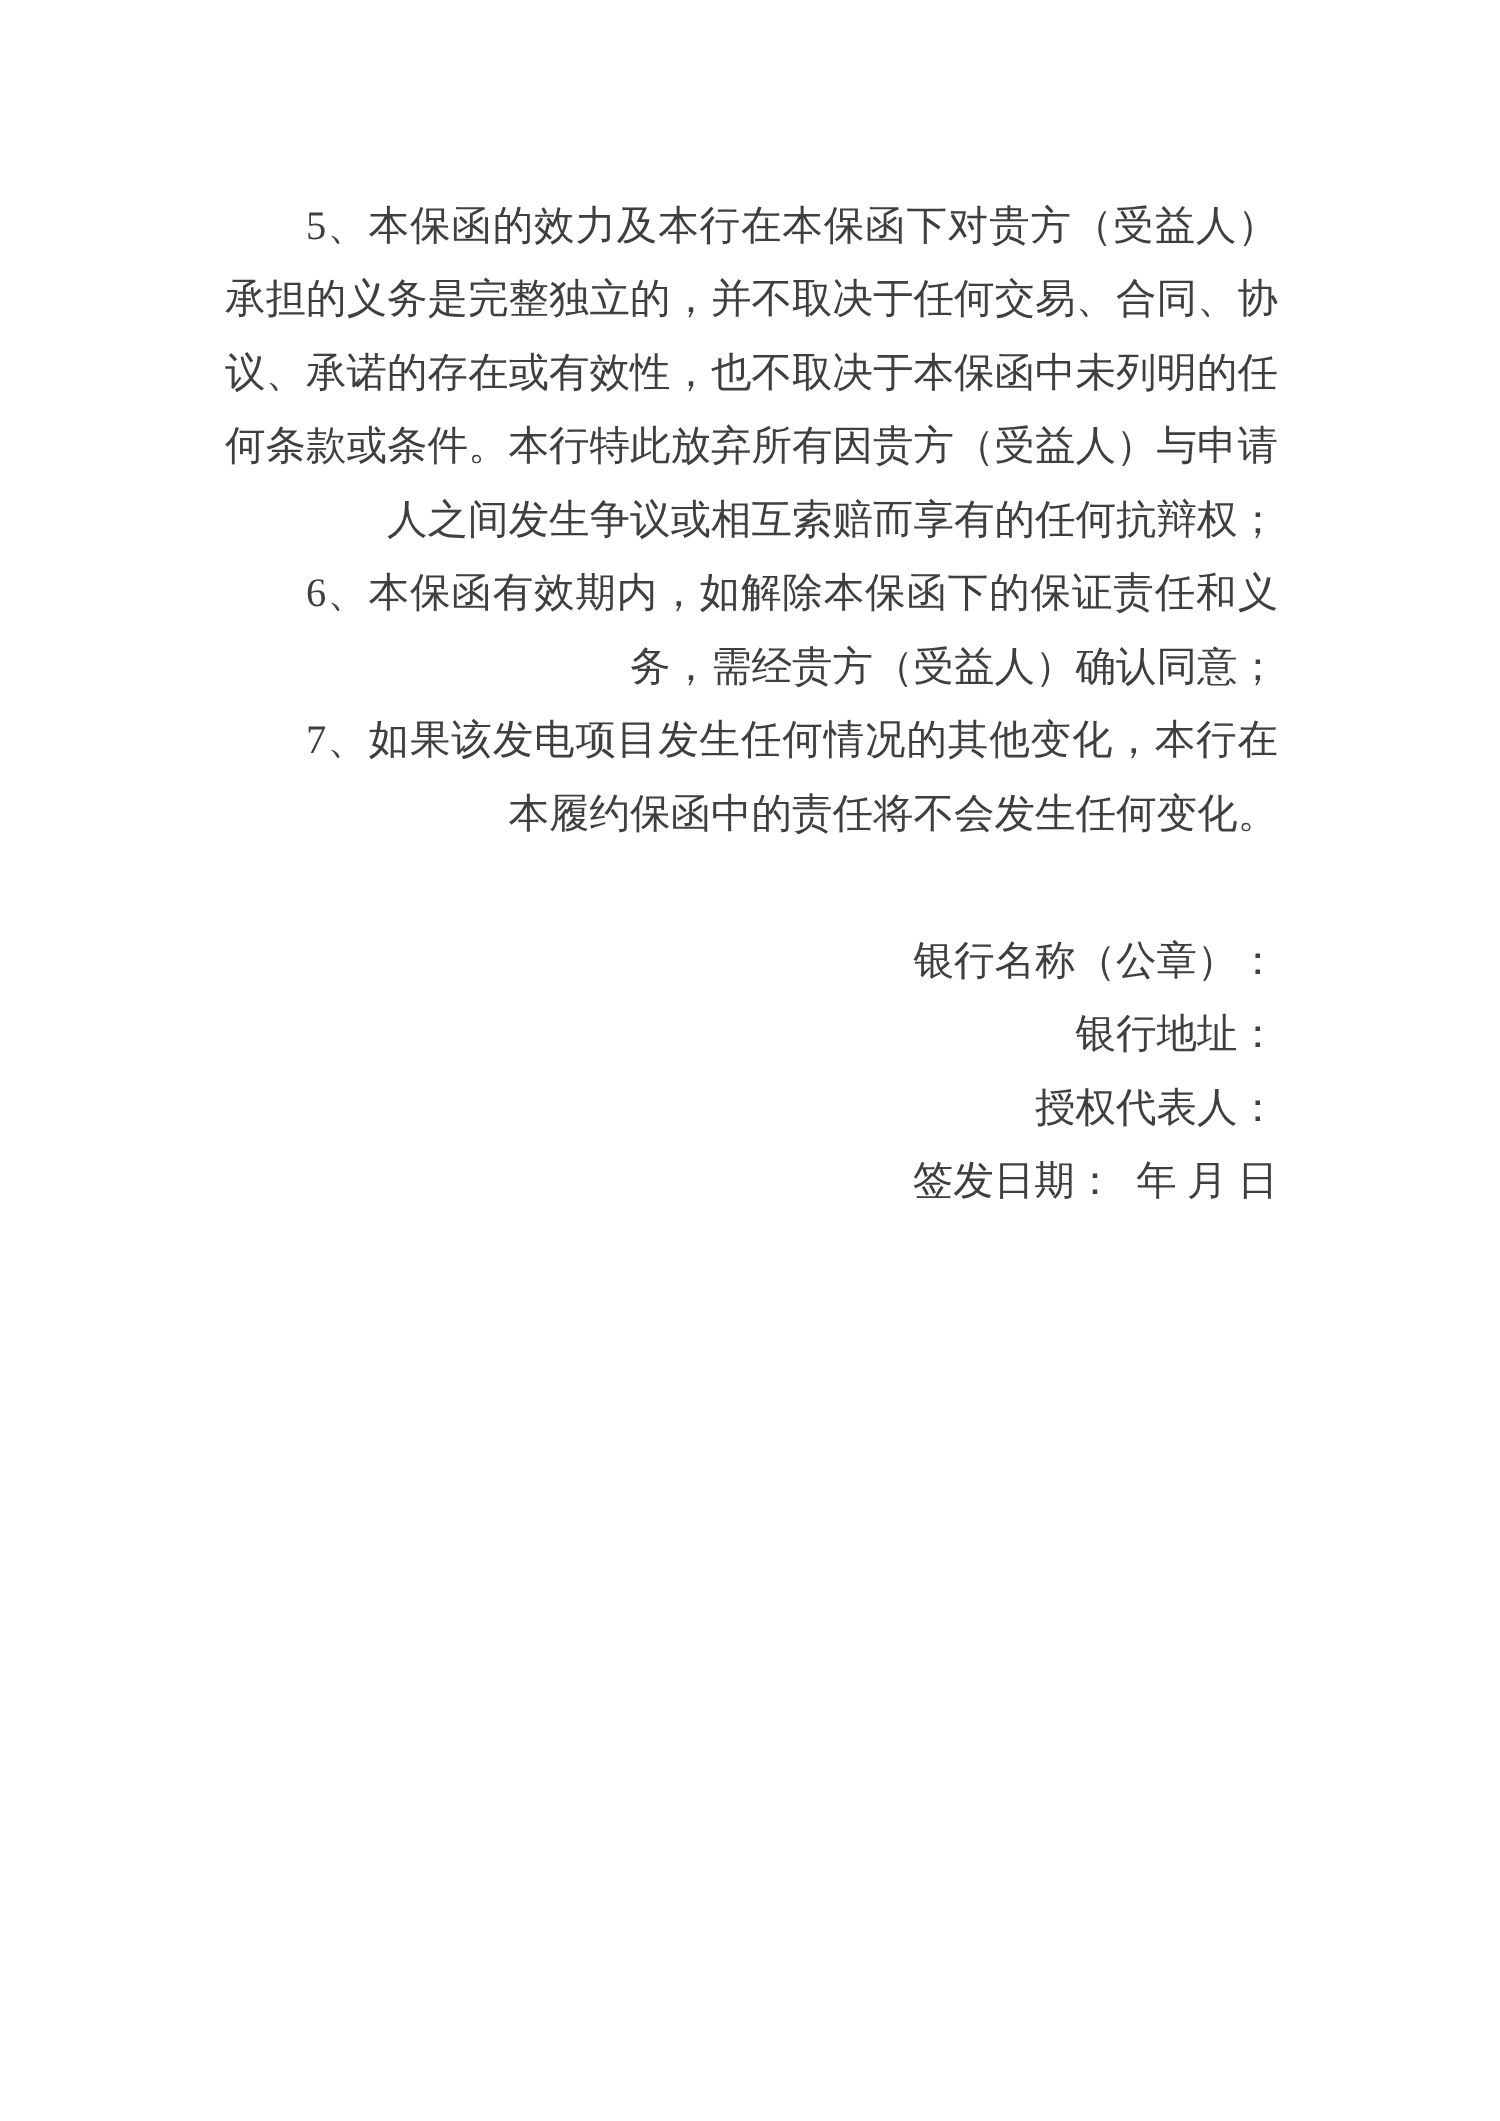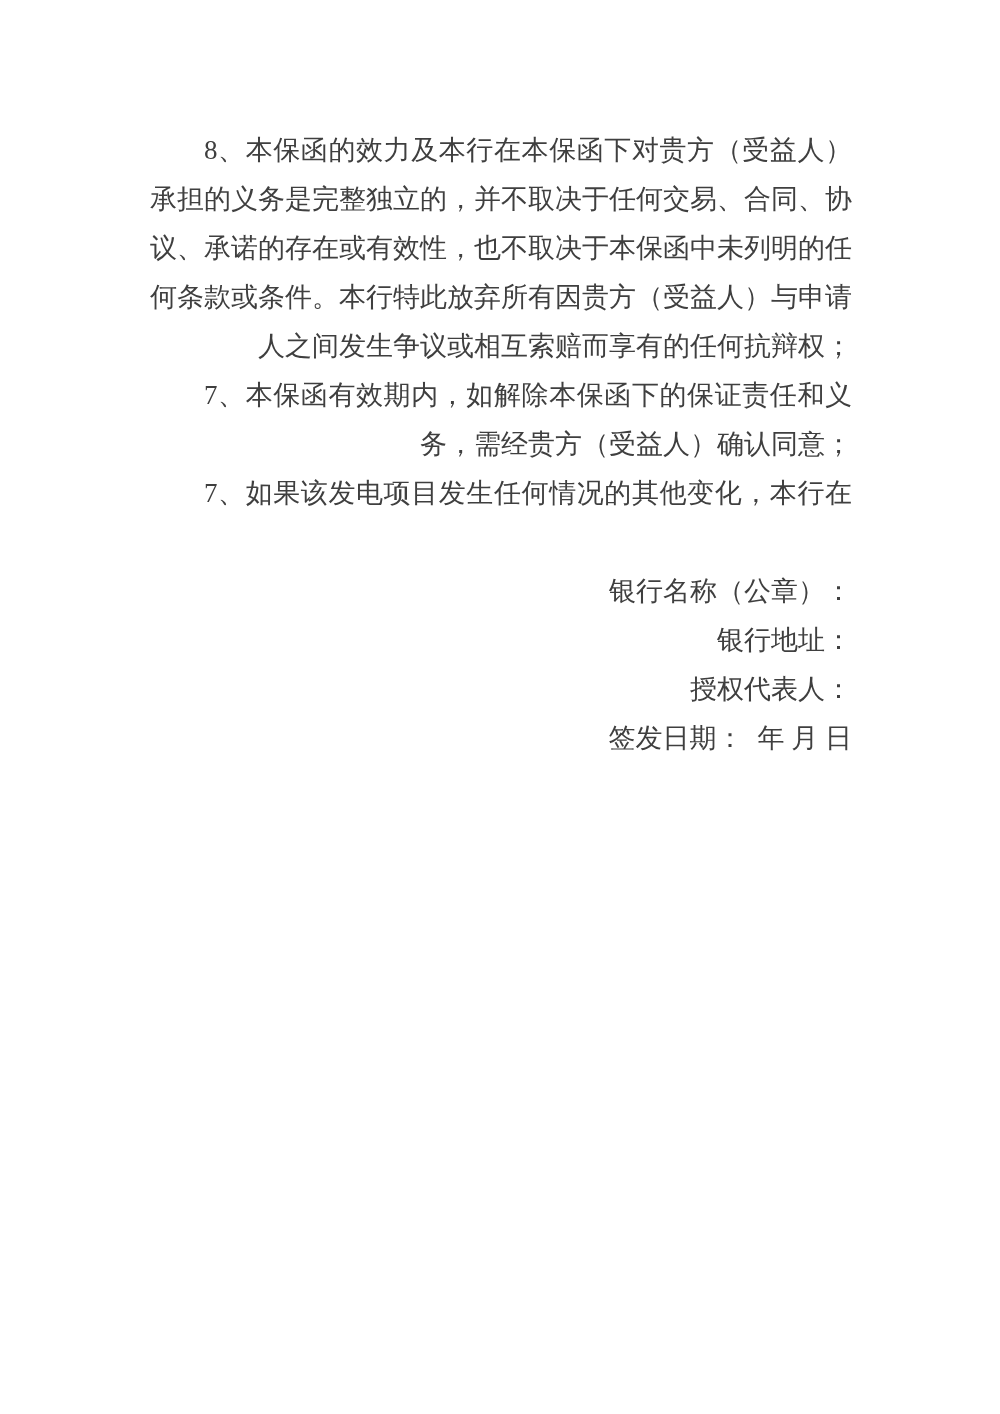--- a/index.html
+++ b/index.html
@@ -55,34 +55,35 @@
     margin-left: 14px;
   }
 </style>
 </head>
 <body>
 
 <div class="page">
   <div class="content">
 
     <div>
-      <div class="line indent just">8、本保函的效力及本行在本保函下对贵方（受益人）</div>
+      <div class="line indent just">5、本保函的效力及本行在本保函下对贵方（受益人）</div>
       <div class="line just">承担的义务是完整独立的，并不取决于任何交易、合同、协</div>
       <div class="line just">议、承诺的存在或有效性，也不取决于本保函中未列明的任</div>
       <div class="line just">何条款或条件。本行特此放弃所有因贵方（受益人）与申请</div>
       <div class="line">人之间发生争议或相互索赔而享有的任何抗辩权；</div>
     </div>
 
     <div>
-      <div class="line indent just">7、本保函有效期内，如解除本保函下的保证责任和义</div>
+      <div class="line indent just">6、本保函有效期内，如解除本保函下的保证责任和义</div>
       <div class="line">务，需经贵方（受益人）确认同意；</div>
     </div>
 
     <div>
       <div class="line indent just">7、如果该发电项目发生任何情况的其他变化，本行在</div>
+      <div class="line">本履约保函中的责任将不会发生任何变化。</div>
     </div>
 
     <div class="line blank"></div>
 
     <div>
       <div class="line sig-left">银行名称（公章）：</div>
       <div class="line sig-left">银行地址：</div>
     </div>
 
     <div>

